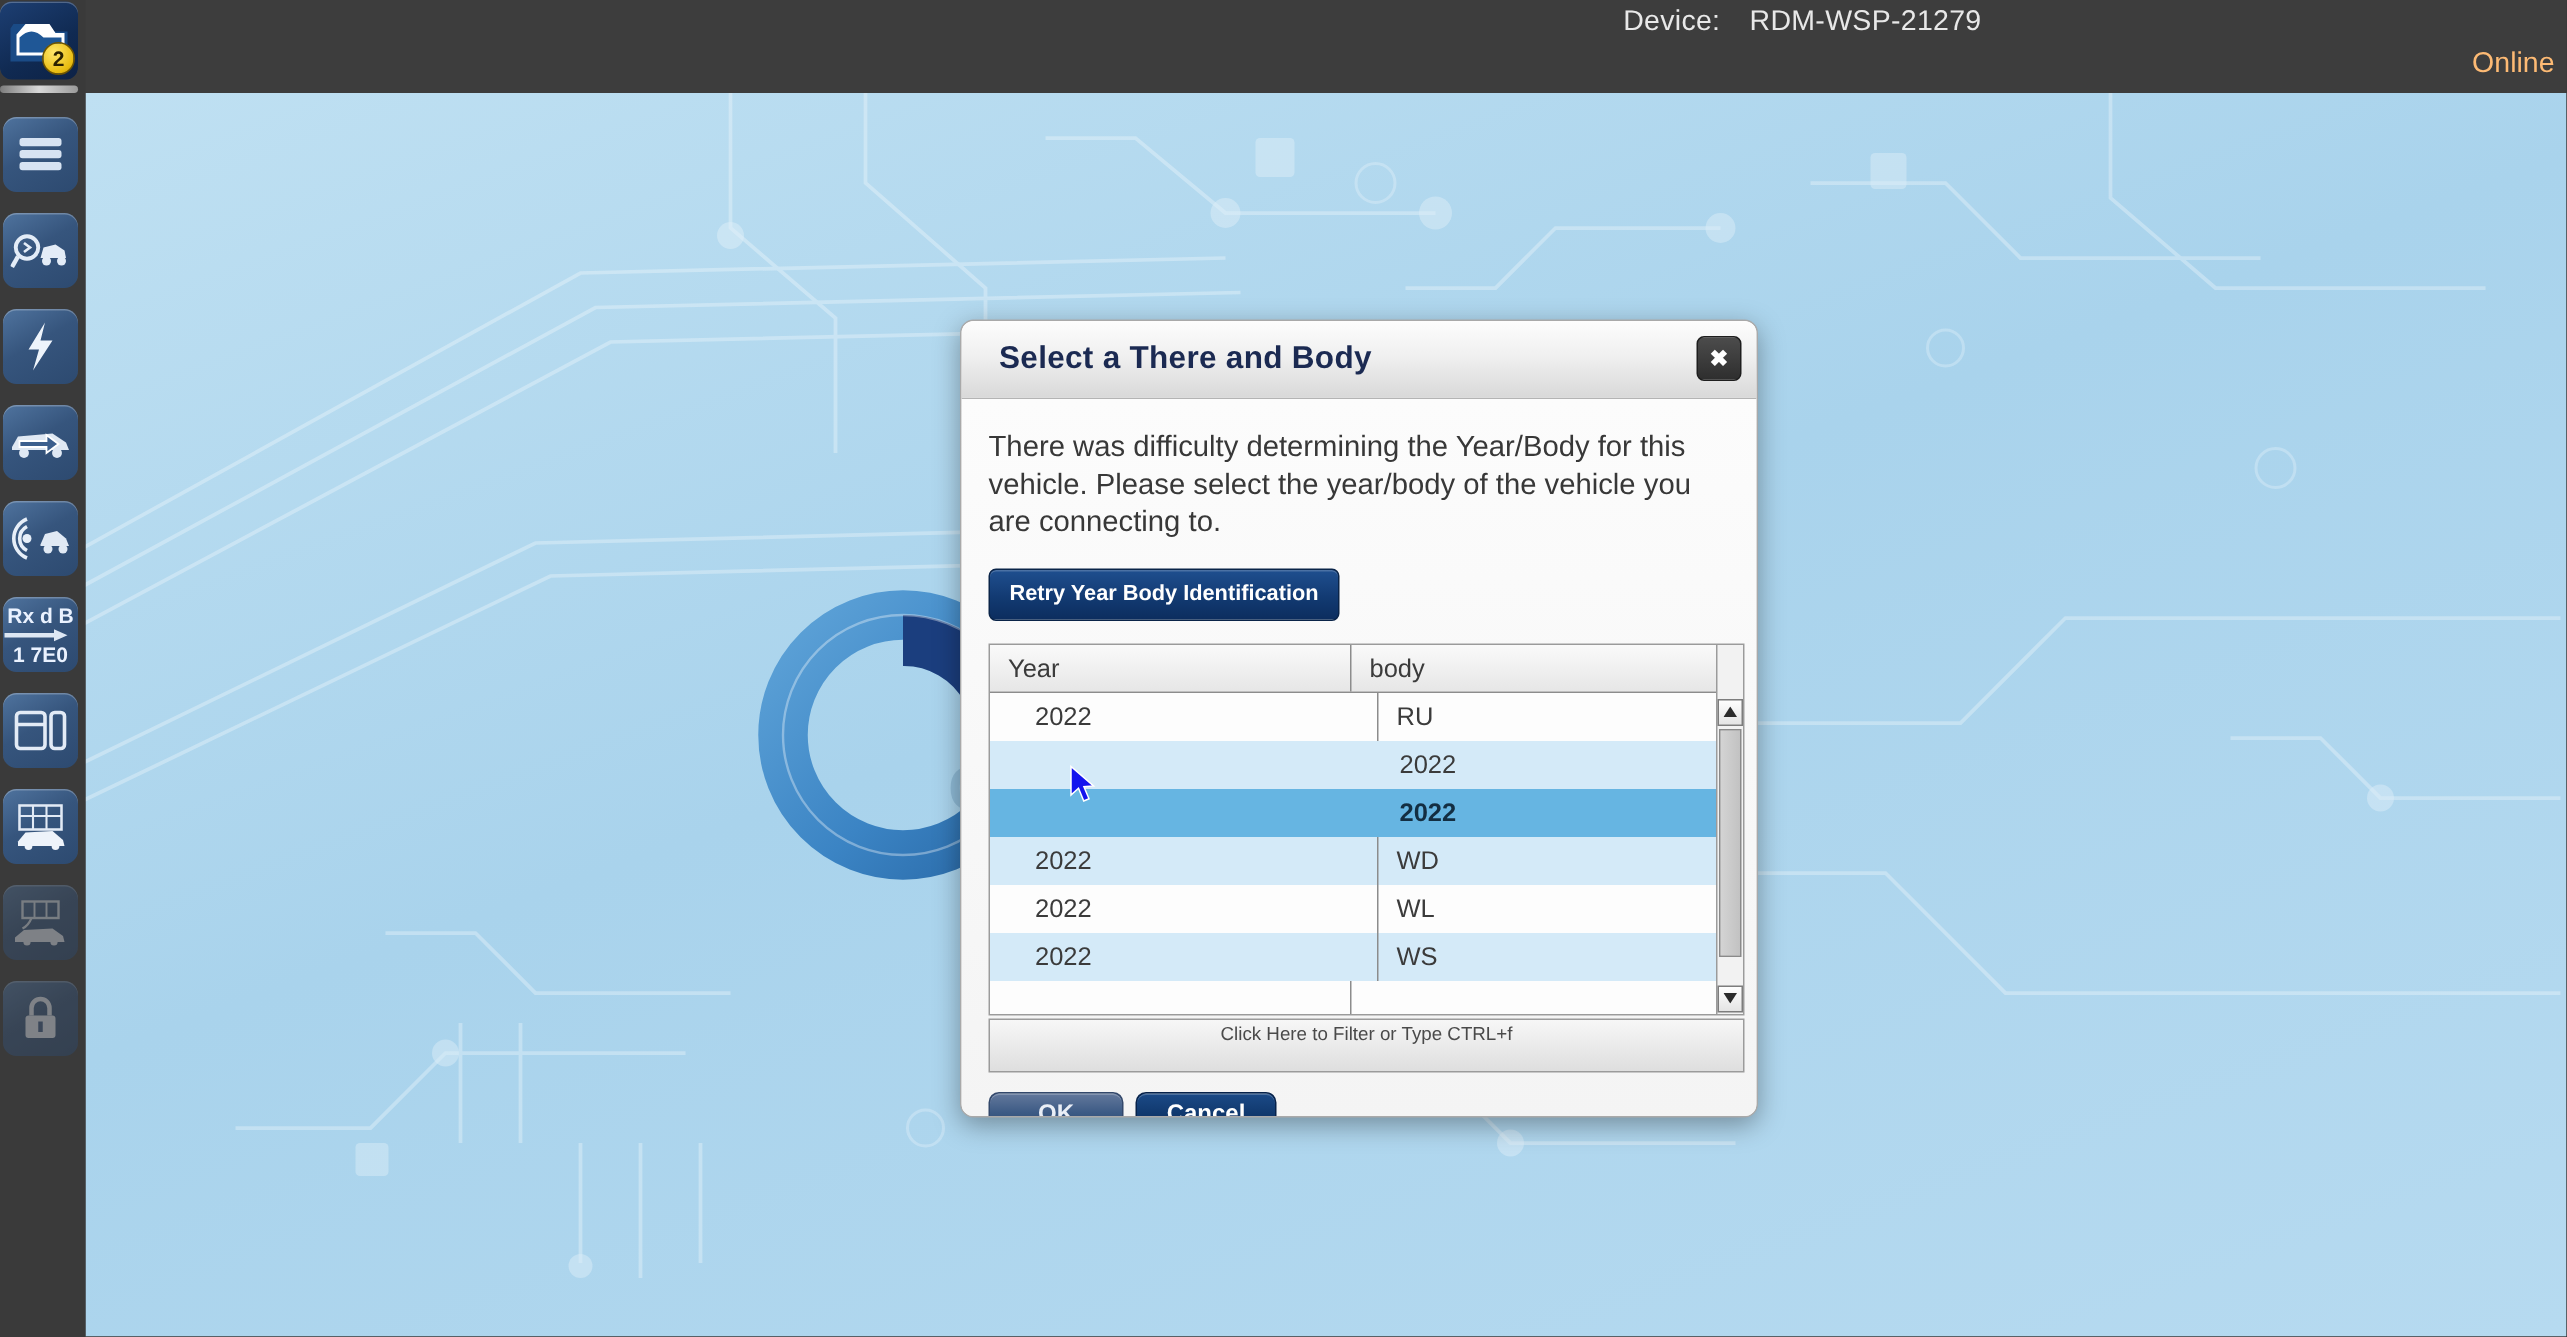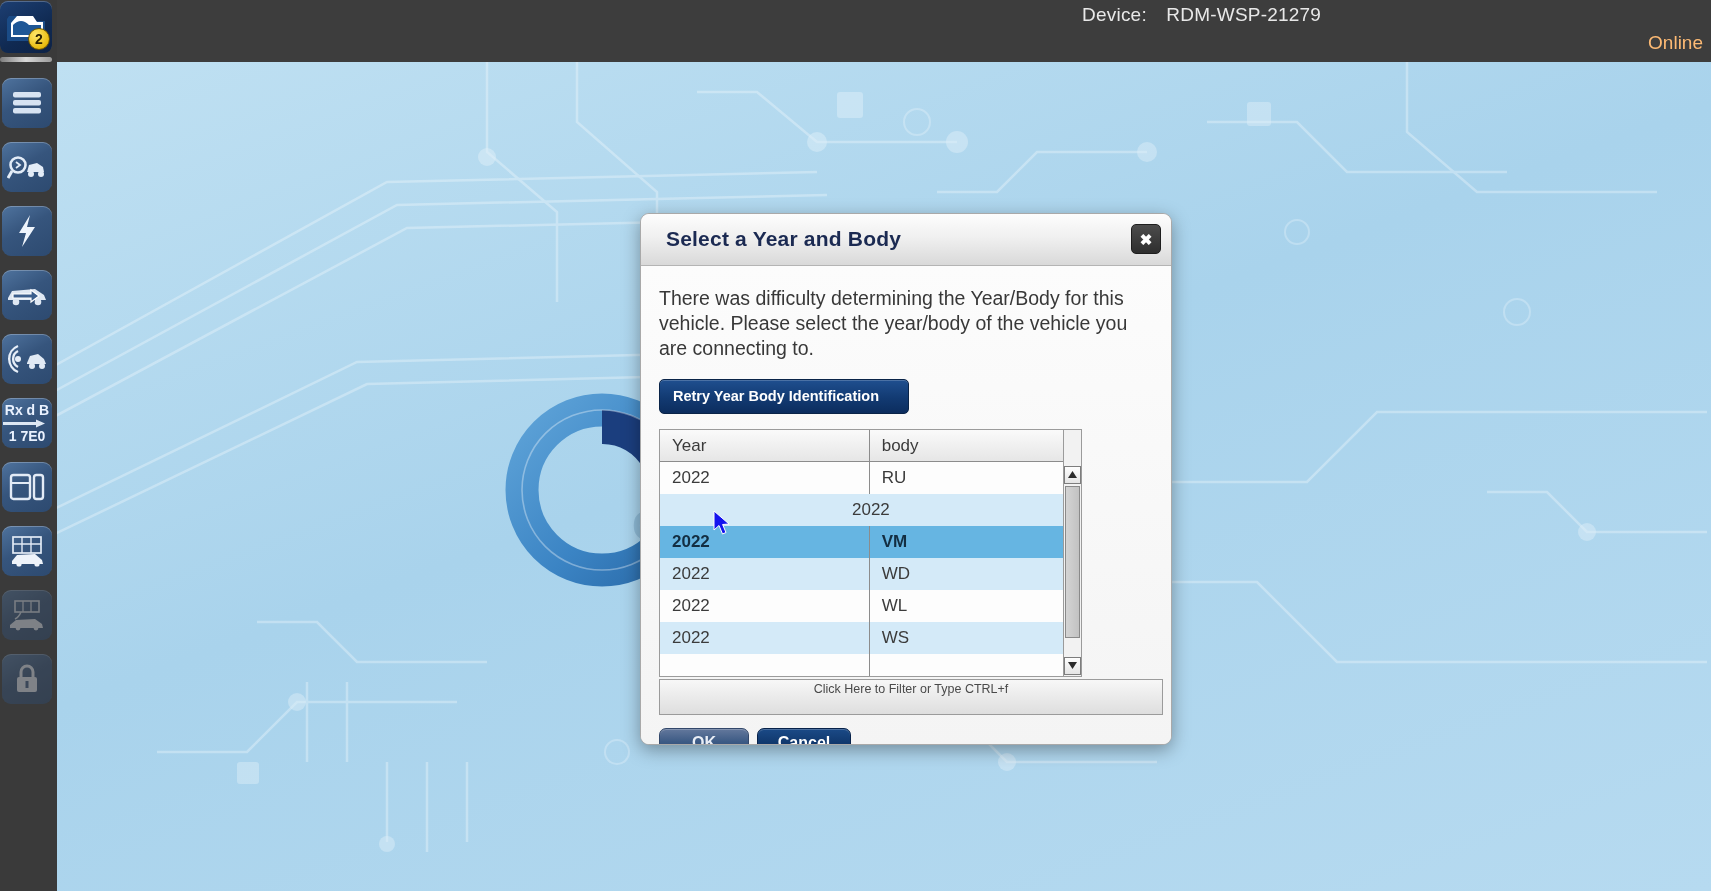--- a/index.html
+++ b/index.html
@@ -118,29 +118,29 @@
   .dlg-msg {
     font-size: 19.5px; color: #383838; line-height: 1.28;
     width: 470px; margin-bottom: 18px;
   }
   .retry-btn {
     display: inline-block;
     background: linear-gradient(180deg,#1f4f8f 0%, #123a72 55%, #0c2d5e 100%);
     border: 1px solid #0a2448;
     border-radius: 5px;
     color: #ffffff; font-size: 14.5px; font-weight: bold;
-    padding: 8px 29px 9px 13px;
+    padding: 8px 13px 9px 13px;
     cursor: pointer;
     box-shadow: inset 0 1px 0 rgba(255,255,255,.2);
   }
 
   
   .table-box {
     position: relative; margin-top: 15px;
-    width: 423px; height: 248px;
+    width: 504px; height: 248px;
     border: 1px solid #9b9b9b;
     background: #fff;
     overflow: hidden;
   }
   .tbl-head { display: flex; height: 32px;
     background: linear-gradient(180deg,#fafafa,#e6e6e6);
     border-bottom: 1px solid #8c8c8c;
   }
   .tbl-head .th {
     font-size: 17px; color: #3b3b3b; padding: 6px 0 0 12px;
@@ -392,21 +392,21 @@
         <path d="M125 48 A80 80 0 0 1 195 88 L166 106 A46 46 0 0 0 125 82 Z" fill="#1b3e7e"></path>
         <circle cx="125" cy="128" r="80" fill="none" stroke="#ffffff" stroke-width="1.6" opacity=".35"></circle>
       </svg>
     </div>
 
     <div style="position:absolute;left:575px;top:440px;color:#7aa8c7;font-size:42px;font-weight:bold;opacity:.55;">C</div>
   </div>
 
   <div class="dialog">
     <div class="dlg-title">
-      <div class="dlg-title-text">Select a Year and Body</div>
+      <div class="dlg-title-text">Select a There and Body</div>
       <div class="dlg-close">✖</div>
     </div>
 
     <div class="dlg-body">
       <div class="dlg-msg">There was difficulty determining the Year/Body for this vehicle. Please select the year/body of the vehicle you are connecting to.</div>
 
       <div class="retry-btn">Retry Year Body Identification</div>
 
       <div class="table-box">
         <div class="tbl-head">
@@ -416,21 +416,20 @@
         <div class="tbl-rows">
           <div class="trow odd">
             <div class="cell c-year">2022</div>
             <div class="cell c-body">RU</div>
           </div>
           <div class="trow even">
             <div class="cell c-year">2022</div>
           </div>
           <div class="trow sel">
             <div class="cell c-year">2022</div>
-            <div class="cell c-body">VM</div>
           </div>
           <div class="trow even">
             <div class="cell c-year">2022</div>
             <div class="cell c-body">WD</div>
           </div>
           <div class="trow odd">
             <div class="cell c-year">2022</div>
             <div class="cell c-body">WL</div>
           </div>
           <div class="trow even">

